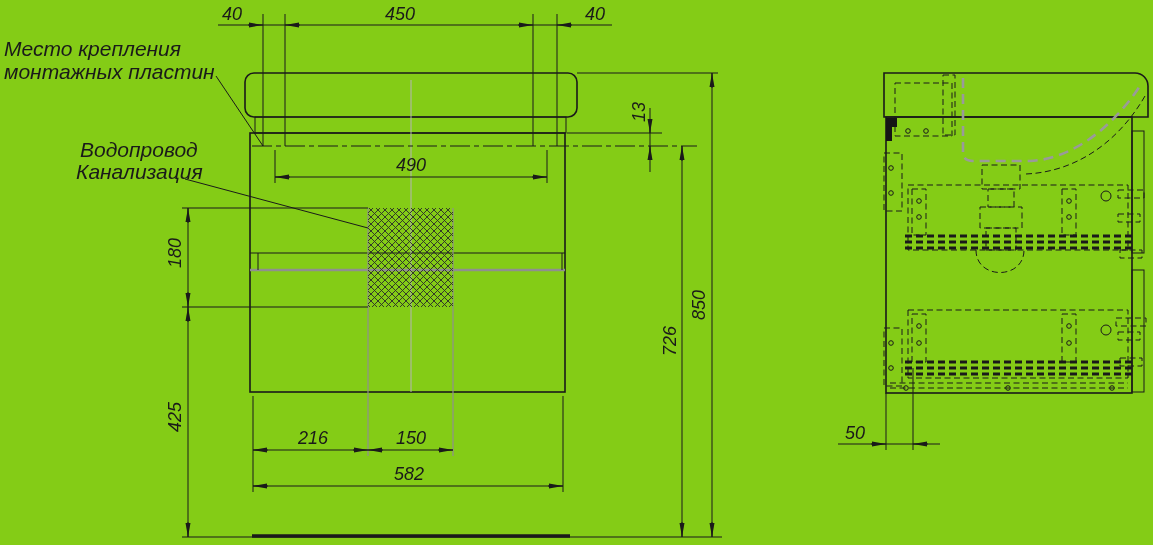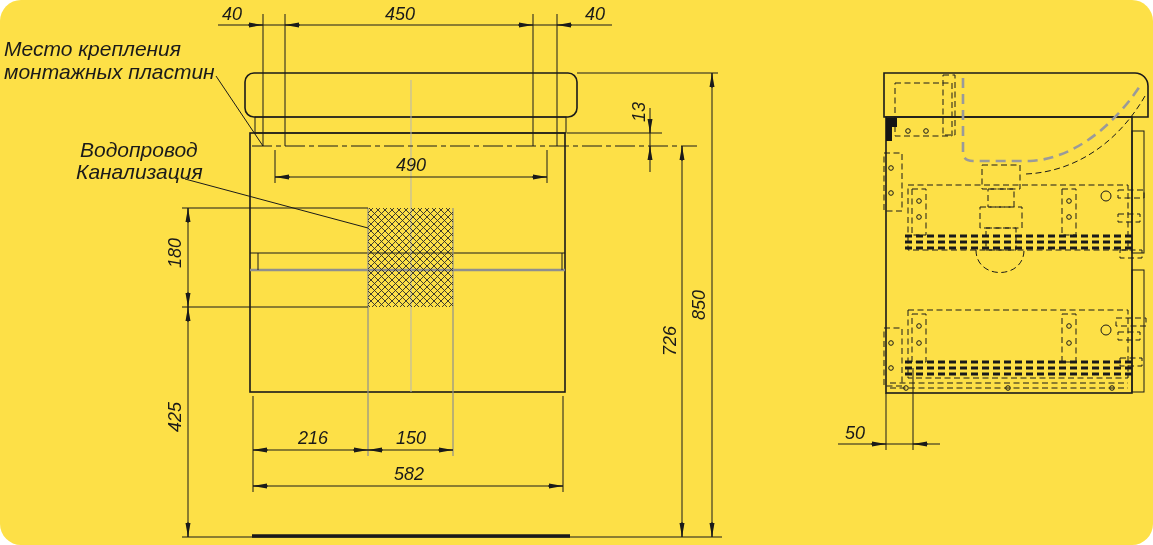--- a/index.html
+++ b/index.html
@@ -1,17 +1,17 @@
 <!DOCTYPE html>
 <html><head>
 <meta charset="utf-8">
 <style>
   html,body{margin:0;padding:0;background:#ffffff;}
-  .stage{position:relative;width:1153px;height:545px;background:#fde047;overflow:hidden;
-         font-family:"Liberation Sans",sans-serif;border-radius:21px;}
+  .stage{position:relative;width:1153px;height:545px;background:#84cc16;overflow:hidden;
+         font-family:"Liberation Sans",sans-serif;}
   svg{display:block}
   .thin{stroke:#1a1a1a;stroke-width:1;fill:none}
   .med{stroke:#1a1a1a;stroke-width:1.6;fill:none}
   .gray{stroke:#8f8f8f;fill:none}
   .lgray{stroke:#b5b5b5;stroke-width:1;fill:none}
   .dash{stroke:#1a1a1a;stroke-width:1;fill:none;stroke-dasharray:6 3.5}
   .dashT{stroke:#1a1a1a;stroke-width:3;fill:none;stroke-dasharray:7 4}
   .gdash{stroke:#9a9a9a;stroke-width:2.6;fill:none;stroke-dasharray:10 6}
   .chain{stroke:#1a1a1a;stroke-width:1;fill:none;stroke-dasharray:20 4 5 4}
   .dim-text{font:italic 18px "Liberation Sans",sans-serif;fill:#1a1a1a}

